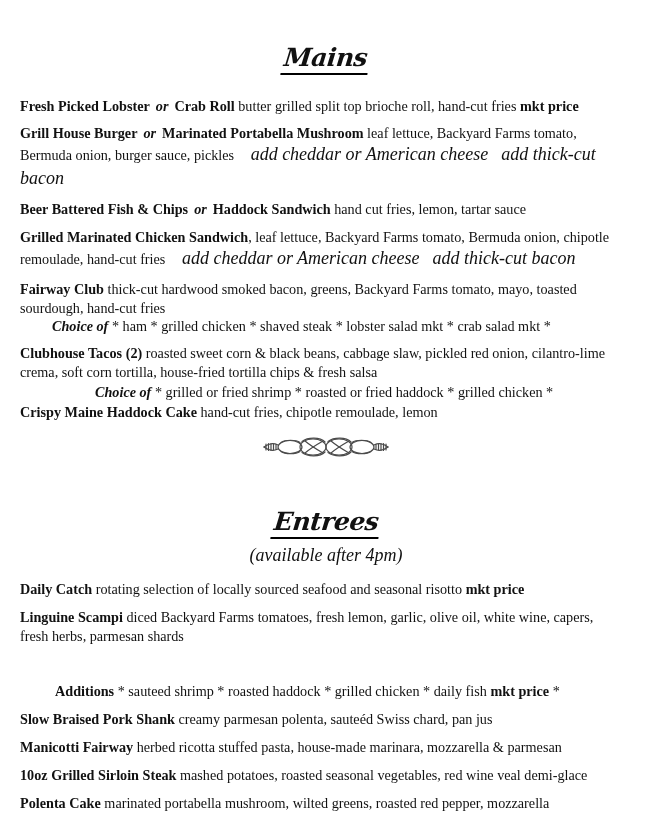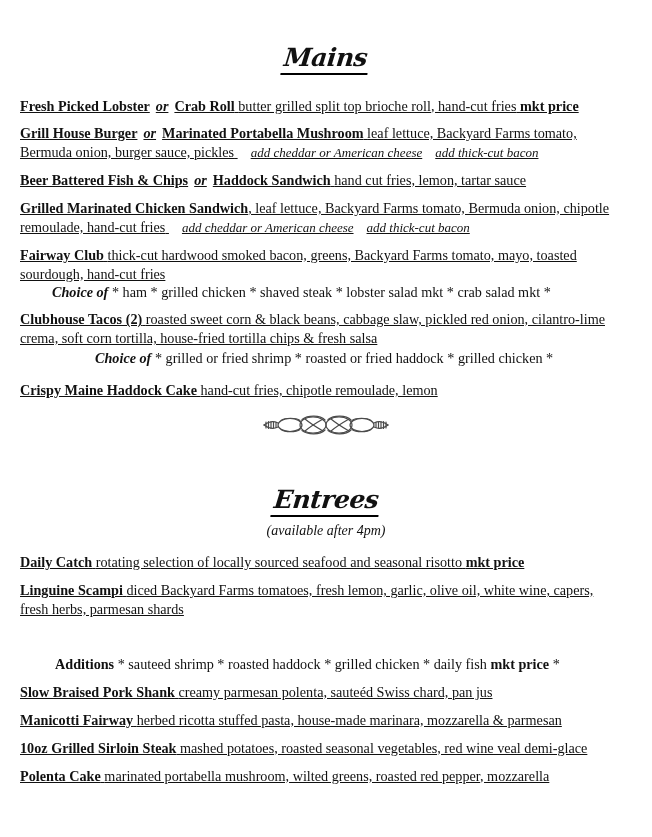--- a/index.html
+++ b/index.html
@@ -38,48 +38,47 @@
     font-size: 25px;
     letter-spacing: -0.5px;
     line-height: 1.1;
     border-bottom: 2px solid #000;
     padding: 0 2px 1px 2px;
     transform: skewX(-6deg);
   }
   .section-note {
     text-align: center;
     font-style: italic;
-    font-size: 14px;
+    font-size: 18px;
     margin-top: 7px;
   }
 
   
   .item {
     margin: 0 12px 9px 0;
     font-size: 14.2px;
     line-height: 1.33;
     text-align: left;
-    text-decoration: underline;
   }
   .item:last-child { margin-bottom: 0; }
 
   .name {
     font-weight: bold;
   }
   .or {
     font-weight: bold;
     font-style: italic;
   }
   .desc { font-weight: normal; }
   .price {
     font-weight: bold;
   }
   .addon {
     font-style: italic;
-    font-size: 13px;
+    font-size: 18px;
   }
   .gap { display: inline-block; width: 13px; }
   .gap-sm { display: inline-block; width: 6px; }
 
   
   .choice-line {
     font-size: 14.2px;
     line-height: 1.33;
     margin: 0 0 9px 0;
   }
@@ -150,21 +149,21 @@
     <p class="choice-line choice-flush">
       <span class="choice-lbl">Choice of</span>
       <span class="star">*  ham   * grilled chicken  * shaved steak  * lobster salad mkt * crab salad mkt *</span>
     </p>
 
 
     <p class="item" style="margin-bottom:1px;">
       <span class="name">Clubhouse Tacos (2)</span>
       <span class="desc">roasted sweet corn &amp; black beans, cabbage slaw, pickled red onion, cilantro-lime crema, soft corn tortilla, house-fried tortilla chips &amp; fresh salsa</span>
     </p>
-    <p class="choice-line indent-1" style="margin-bottom:13px;">
+    <p class="choice-line indent-1" style="margin-bottom:1px;">
       <span class="choice-lbl">Choice of</span>
       <span class="star">* grilled or fried shrimp   * roasted or fried haddock  * grilled chicken  *</span>
     </p>
 
     <p class="item">
       <span class="name">Crispy Maine Haddock Cake</span>
       <span class="desc">hand-cut fries, chipotle remoulade, lemon</span>
     </p>
 
   </div>

